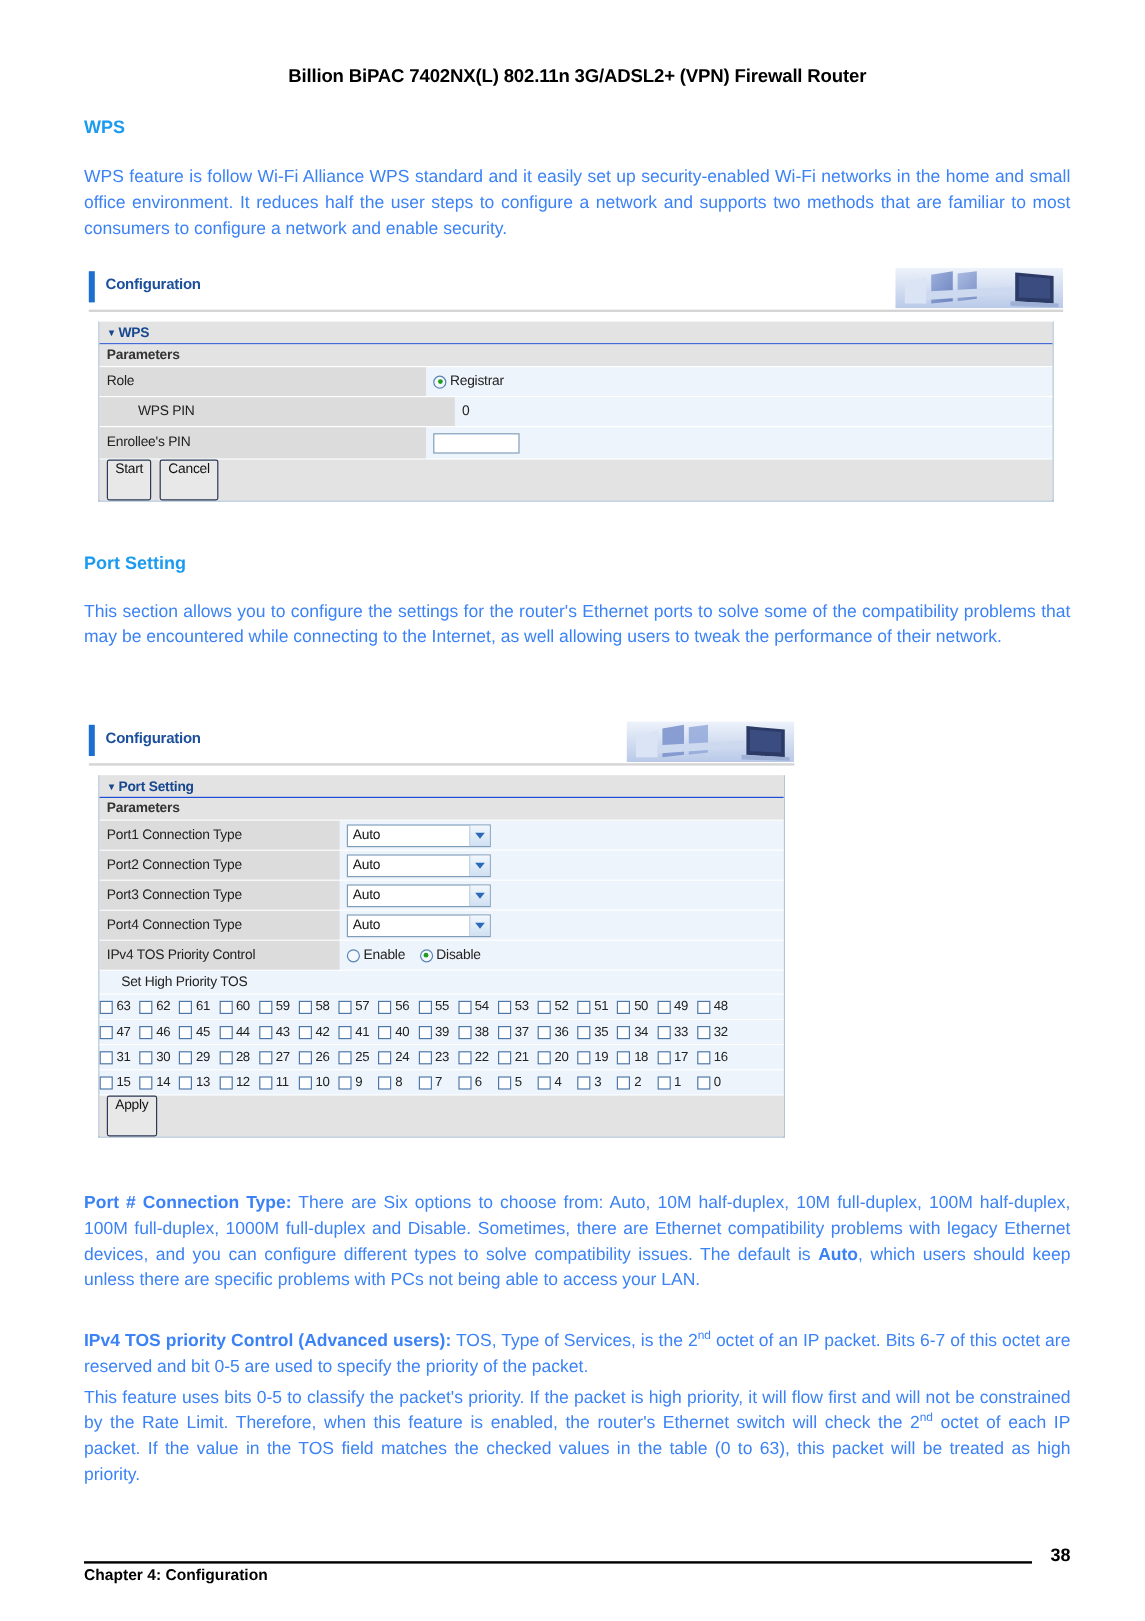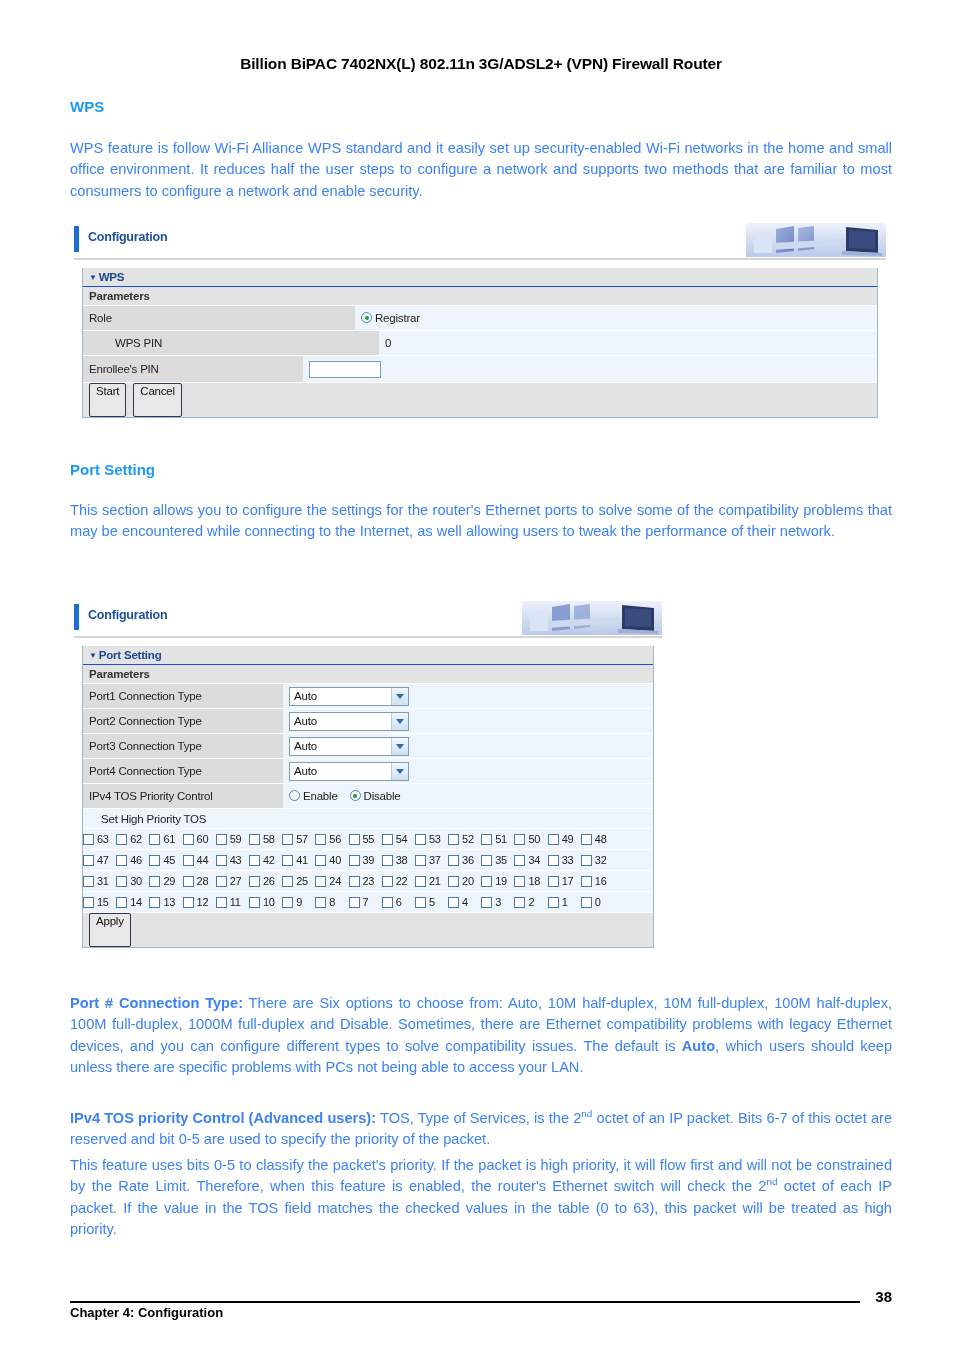--- a/index.html
+++ b/index.html
@@ -139,21 +139,21 @@
     display: flex;
     align-items: center;
     padding-left: 6px;
     font-size: 11.5px;
     color: #222;
     letter-spacing: -0.2px;
   }
   .row .val {
     flex: 1;
     display: flex;
-    align-items: flex-start;
+    align-items: center;
     padding-left: 6px;
     font-size: 11.5px;
     color: #222;
     letter-spacing: -0.2px;
   }
   .row-foot {
     background: #e3e3e3;
     min-height: 30px;
     display: flex;
     align-items: center;
@@ -343,21 +343,21 @@
             <span class="radio-lab">Registrar</span>
         </div>
       </div>
 
       <div class="row">
         <div class="lbl" style="width:296px;padding-left:32px;">WPS PIN</div>
         <div class="val">0</div>
       </div>
 
       <div class="row" style="min-height:27px;">
-        <div class="lbl" style="width:220px;">Enrollee's PIN</div>
+        <div class="lbl" style="width:272px;">Enrollee's PIN</div>
         <div class="val">
           <input class="tinput" type="text" placeholder="" style="">
         </div>
       </div>
 
       <div class="row-foot">
         <span class="btn">Start</span>
         <span class="btn">Cancel</span>
       </div>
     </div>

